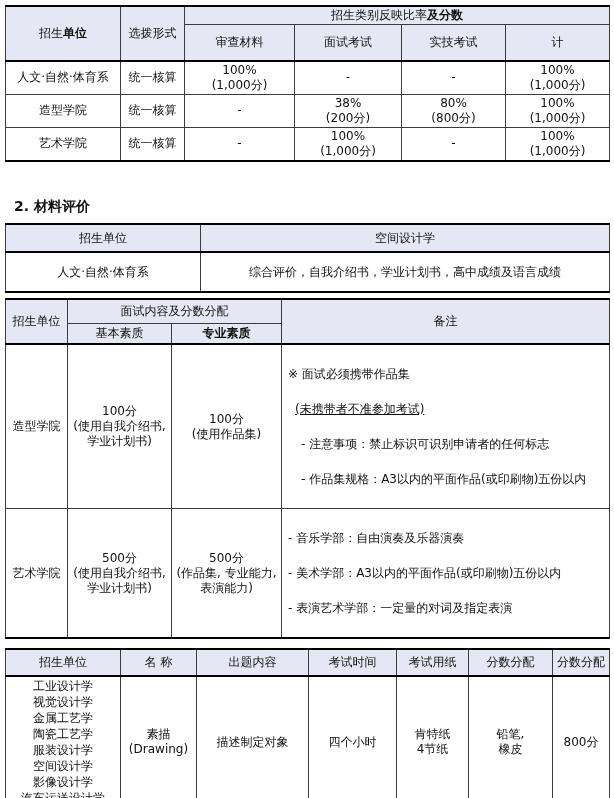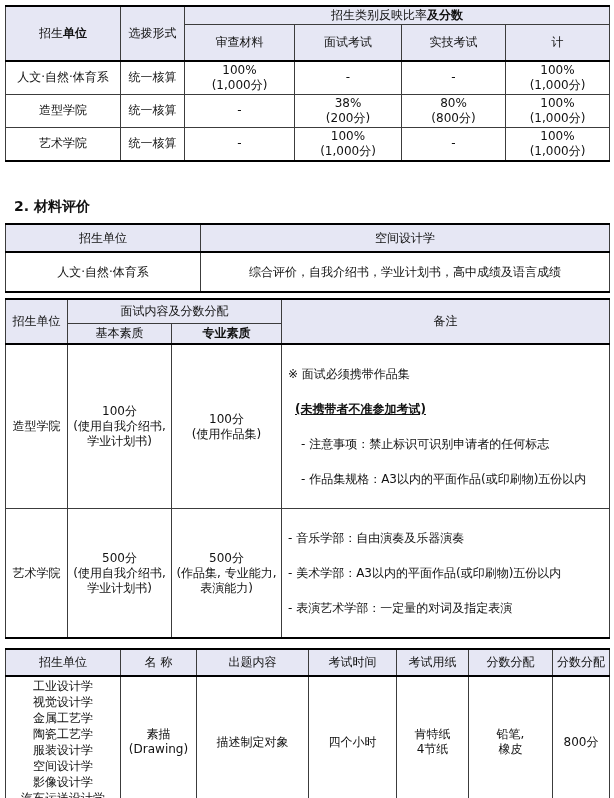--- a/index.html
+++ b/index.html
@@ -45,21 +45,21 @@
   .mt-table2{margin-top:8px;}
   
   .mt-title3{margin-top:32px;}
   .mt-table3{margin-top:5px;}
   .t3-h1{height:24px;}
   .t3-h2{height:21px;}
   .t3-r1{height:92px;}
   .t3-r2{height:78px;}
   .remark-cell{text-align:left;padding:4px 6px;}
   .remark-cell div{line-height:20px;white-space:normal;}
-  .u{text-decoration:underline;font-weight:bold;}
+  .u{text-decoration:underline;}
   .ind1{padding-left:7px;}
   .ind2{padding-left:13px;}
   
   .mt-title4{margin-top:46px;}
   .mt-table4{margin-top:9px;}
   .t4-h{height:27px;}
   .t4-r{height:130px;}
   .t4-units{line-height:16px;}
 </style>
 </head>

